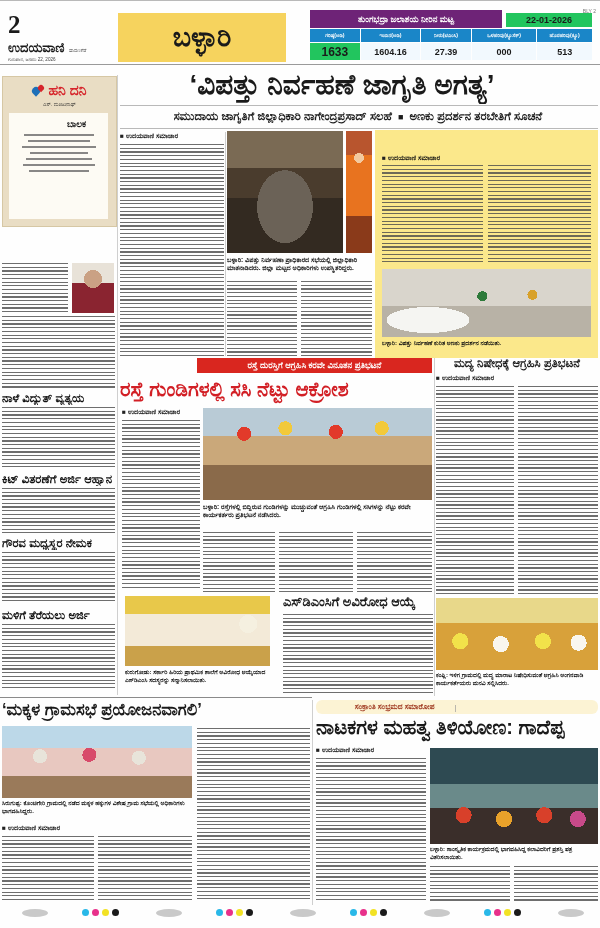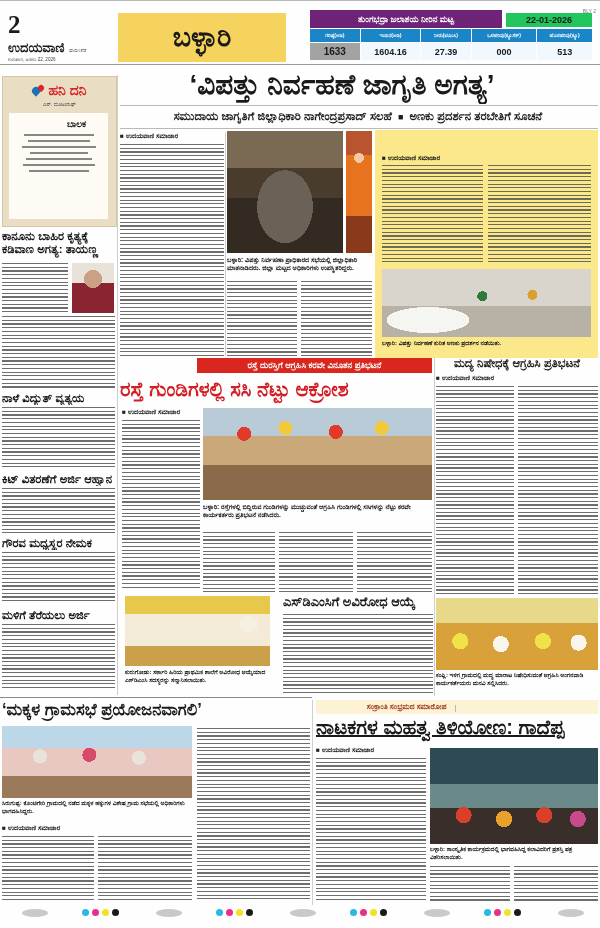--- a/index.html
+++ b/index.html
@@ -51,21 +51,21 @@
       <span style="font-weight:bold;font-size:9px;">22-01-2026</span>
     </div>
     <div class="abs" style="left:0;top:19px;width:282px;height:13px;display:flex;gap:1px;">
       <div class="cell" style="flex:1.0;background:#1a86c8;color:#fff;font-weight:bold;font-size:5.2px;">ಗರಿಷ್ಠ(ಅಡಿ)</div>
       <div class="cell" style="flex:1.2;background:#1a86c8;color:#fff;font-weight:bold;font-size:5.2px;">ಇಂದಿನ(ಅಡಿ)</div>
       <div class="cell" style="flex:1.0;background:#1a86c8;color:#fff;font-weight:bold;font-size:5.2px;">ನೀರು(ಟಿಎಂಸಿ)</div>
       <div class="cell" style="flex:1.3;background:#1a86c8;color:#fff;font-weight:bold;font-size:5.2px;">ಒಳಹರಿವು(ಕ್ಯೂಸೆಕ್)</div>
       <div class="cell" style="flex:1.1;background:#1a86c8;color:#fff;font-weight:bold;font-size:5.2px;">ಹೊರಹರಿವು(ಕ್ಯೂ)</div>
     </div>
     <div class="abs" style="left:0;top:33px;width:282px;height:17px;display:flex;gap:1px;">
-      <div class="cell" style="flex:1.0;background:#a3a3a3;font-weight:bold;font-size:10px;">1633</div>
+      <div class="cell" style="flex:1.0;background:#22c55e;font-weight:bold;font-size:12px;">1633</div>
       <div class="cell" style="flex:1.2;background:#f2f9fe;font-weight:bold;font-size:9px;">1604.16</div>
       <div class="cell" style="flex:1.0;background:#f2f9fe;font-weight:bold;font-size:9px;">27.39</div>
       <div class="cell" style="flex:1.3;background:#f2f9fe;font-weight:bold;font-size:9px;">000</div>
       <div class="cell" style="flex:1.1;background:#f2f9fe;font-weight:bold;font-size:9px;text-align:center;">513</div>
     </div>
   </div>
 
   <div class="hairline-h" style="left:0;top:64px;width:600px;background:#9a9a9a;"></div>
 
   <div class="abs cell" style="left:102px;top:66px;width:480px;height:38px;">
@@ -95,21 +95,20 @@
       <div class="pline" style="width:70px;"></div>
       <div class="pline" style="width:62px;"></div>
       <div class="pline" style="width:74px;"></div>
       <div class="pline" style="width:58px;"></div>
       <div class="pline" style="width:66px;"></div>
       <div class="pline" style="width:72px;"></div>
       <div class="pline" style="width:60px;"></div>
     </div>
   </div>
 
-  <div class="abs subhd" style="left:2px;top:230px;width:113px;height:30px;">ಕಾನೂನು ಬಾಹಿರ ಕೃತ್ಯಕ್ಕೆ ಕಡಿವಾಣ ಅಗತ್ಯ: ತಾಯಣ್ಣ</div>
   <div class="ph" style="left:72px;top:263px;width:42px;height:50px;background:
         radial-gradient(circle at 50% 32%,#caa184 0 9px,transparent 9px),
         linear-gradient(180deg,#e8e2d8 0 40%,#8a2430 40% 100%);"></div>
   <div class="tx" style="left:2px;top:263px;width:66px;height:50px;"></div>
   <div class="tx" style="left:2px;top:316px;width:113px;height:72px;"></div>
 
   <div class="abs subhd" style="left:2px;top:392px;width:113px;height:13px;">ನಾಳೆ ವಿದ್ಯುತ್ ವ್ಯತ್ಯಯ</div>
   <div class="tx" style="left:2px;top:407px;width:113px;height:62px;"></div>
 
   <div class="abs subhd" style="left:2px;top:473px;width:113px;height:13px;">ಕಿಟ್ ವಿತರಣೆಗೆ ಅರ್ಜಿ ಆಹ್ವಾನ</div>
@@ -209,27 +208,27 @@
         linear-gradient(180deg,#bcd8e8 0 30%,#e8c8c0 30% 70%,#9a7a5a 70% 100%);"></div>
   <div class="abs cap" style="left:2px;top:800px;width:190px;height:22px;font-size:6px;">ಸಿರುಗುಪ್ಪ: ಕೊಂಚಿಗೇರಿ ಗ್ರಾಮದಲ್ಲಿ ನಡೆದ ಮಕ್ಕಳ ಹಕ್ಕುಗಳ ವಿಶೇಷ ಗ್ರಾಮ ಸಭೆಯಲ್ಲಿ ಅಧಿಕಾರಿಗಳು ಭಾಗವಹಿಸಿದ್ದರು.</div>
   <div class="abs byline" style="left:2px;top:824px;width:100px;">
     <span class="sq">■</span><span>ಉದಯವಾಣಿ ಸಮಾಚಾರ</span>
   </div>
   <div class="tx" style="left:2px;top:836px;width:92px;height:66px;"></div>
   <div class="tx" style="left:98px;top:836px;width:94px;height:66px;"></div>
   <div class="tx" style="left:197px;top:728px;width:113px;height:174px;"></div>
   <div class="hairline-v" style="left:312px;top:700px;height:205px;"></div>
 
-  <div class="abs cell" style="left:316px;top:700px;width:282px;height:14px;background:#fcf3d4;gap:8px;">
+  <div class="abs cell" style="left:316px;top:700px;width:282px;height:14px;background:#fcf3d4;gap:20px;border-radius:6px;">
     <span style="color:#a03b22;font-weight:bold;font-size:7.5px;white-space:nowrap;">ಸಂಕ್ರಾಂತಿ ಸಂಭ್ರಮದ ಸಮಾರೋಪ</span>
     <span style="color:#999;font-size:8px;">|</span>
     <span style="color:#a03b22;font-weight:bold;font-size:13px;white-space:nowrap;margin-top:36px;">‘ಕಾಲಚಕ್ರ’ ಪ್ರದರ್ಶನ</span>
   </div>
   <div class="abs" style="left:316px;top:716px;width:282px;height:27px;">
-    <span style="font-weight:bold;font-size:20px;white-space:nowrap;text-decoration:underline;">ನಾಟಕಗಳ ಮಹತ್ವ ತಿಳಿಯೋಣ: ಗಾದೆಪ್ಪ</span>
+    <span style="font-weight:bold;font-size:20px;white-space:nowrap;">ನಾಟಕಗಳ ಮಹತ್ವ ತಿಳಿಯೋಣ: ಗಾದೆಪ್ಪ</span>
   </div>
   <div class="abs byline" style="left:316px;top:746px;width:110px;">
     <span class="sq">■</span><span>ಉದಯವಾಣಿ ಸಮಾಚಾರ</span>
   </div>
   <div class="tx" style="left:316px;top:758px;width:110px;height:144px;"></div>
   <div class="ph" style="left:430px;top:748px;width:168px;height:96px;background:
         radial-gradient(circle at 20% 70%,#d8402a 0 8px,transparent 8px),
         radial-gradient(circle at 44% 74%,#e8a12a 0 8px,transparent 8px),
         radial-gradient(circle at 68% 70%,#d8402a 0 8px,transparent 8px),
         radial-gradient(circle at 88% 74%,#c84a8a 0 8px,transparent 8px),

